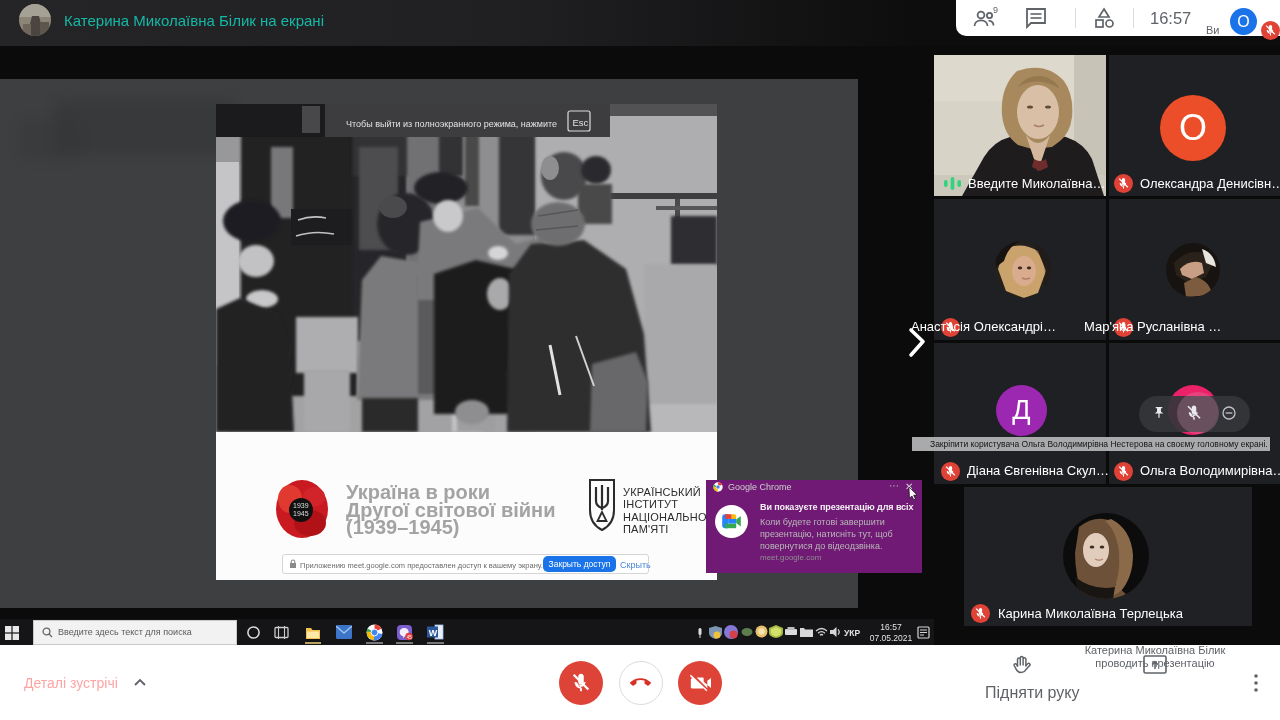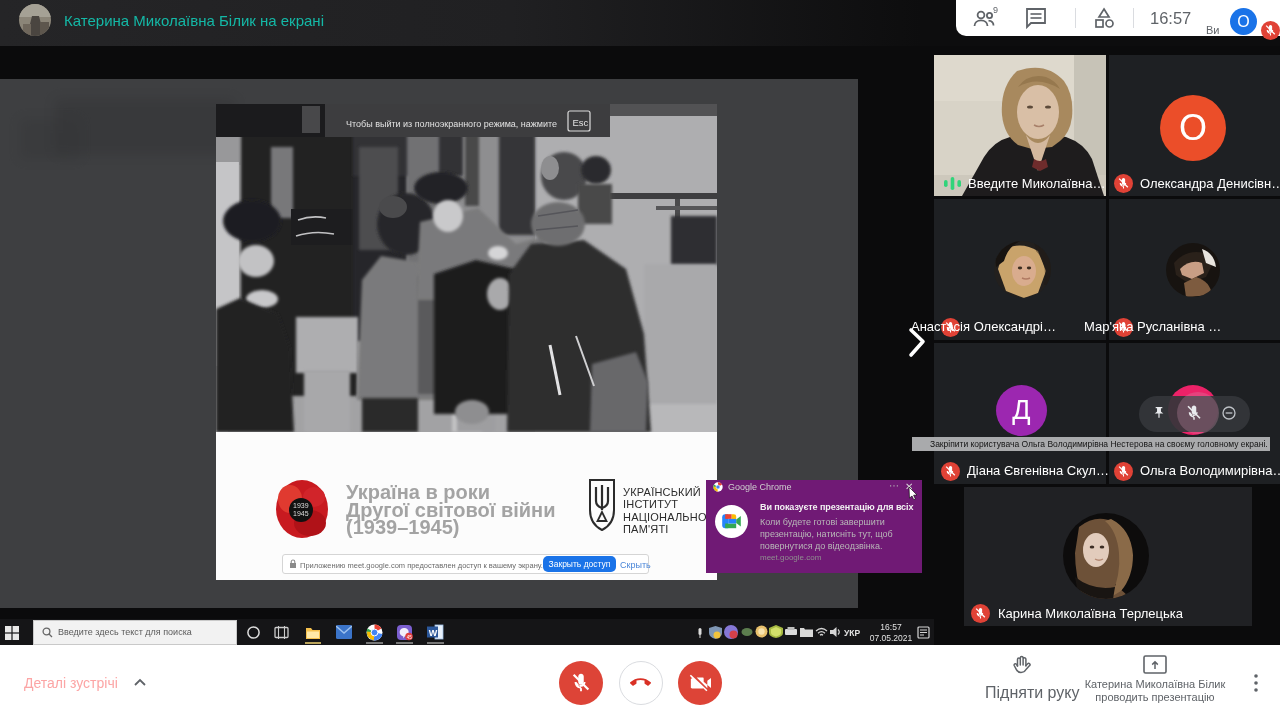--- a/index.html
+++ b/index.html
@@ -512,21 +512,21 @@
       <g fill="none" stroke="#5f6368" stroke-width="1.5" stroke-linecap="round" stroke-linejoin="round">
         <path d="M5.5 11 V4.5 a1.4 1.4 0 0 1 2.8 0 V10 M8.3 9.5 V3 a1.4 1.4 0 0 1 2.8 0 V10 M11.1 9.8 V4.2 a1.4 1.4 0 0 1 2.8 0 V11"></path>
         <path d="M13.9 10.5 l1.8-1.8 a1.3 1.3 0 0 1 1.9 1.9 L14 14.5 a6 6 0 0 1-5 3 c-2.5 0-3.6-1-4.6-2.8 L2.2 10.5 a1.3 1.3 0 0 1 2.2-1.3 L5.5 11"></path>
       </g>
     </svg>
   <div class="abs" style="left:985px;top:684px;color:#5f6368;font-size:16px;">Підняти руку</div>
   <svg class="abs" style="left:1143px;top:655px" width="24" height="19" viewBox="0 0 24 19">
       <rect x="1" y="1" width="22" height="17" rx="1.5" fill="none" stroke="#5f6368" stroke-width="1.6"></rect>
       <path d="M12 14 V7 M9.2 9.6 L12 6.8 L14.8 9.6" stroke="#5f6368" stroke-width="1.5" fill="none"></path>
     </svg>
-  <div class="abs" style="left:1065px;top:678px;width:180px;text-align:center;color:#5f6368;font-size:11px;line-height:13px;">Катерина Миколаївна Білик<br>проводить презентацію</div>
+  <div class="abs" style="left:1065px;top:644px;width:180px;text-align:center;color:#5f6368;font-size:11px;line-height:13px;">Катерина Миколаївна Білик<br>проводить презентацію</div>
   <svg class="abs" style="left:1250px;top:672px" width="12" height="22" viewBox="0 0 12 22">
       <g fill="#5f6368">
         <circle cx="6" cy="4" r="1.8"></circle>
         <circle cx="6" cy="11" r="1.8"></circle>
         <circle cx="6" cy="18" r="1.8"></circle>
       </g>
     </svg>
 </div>
 
 </body></html>

